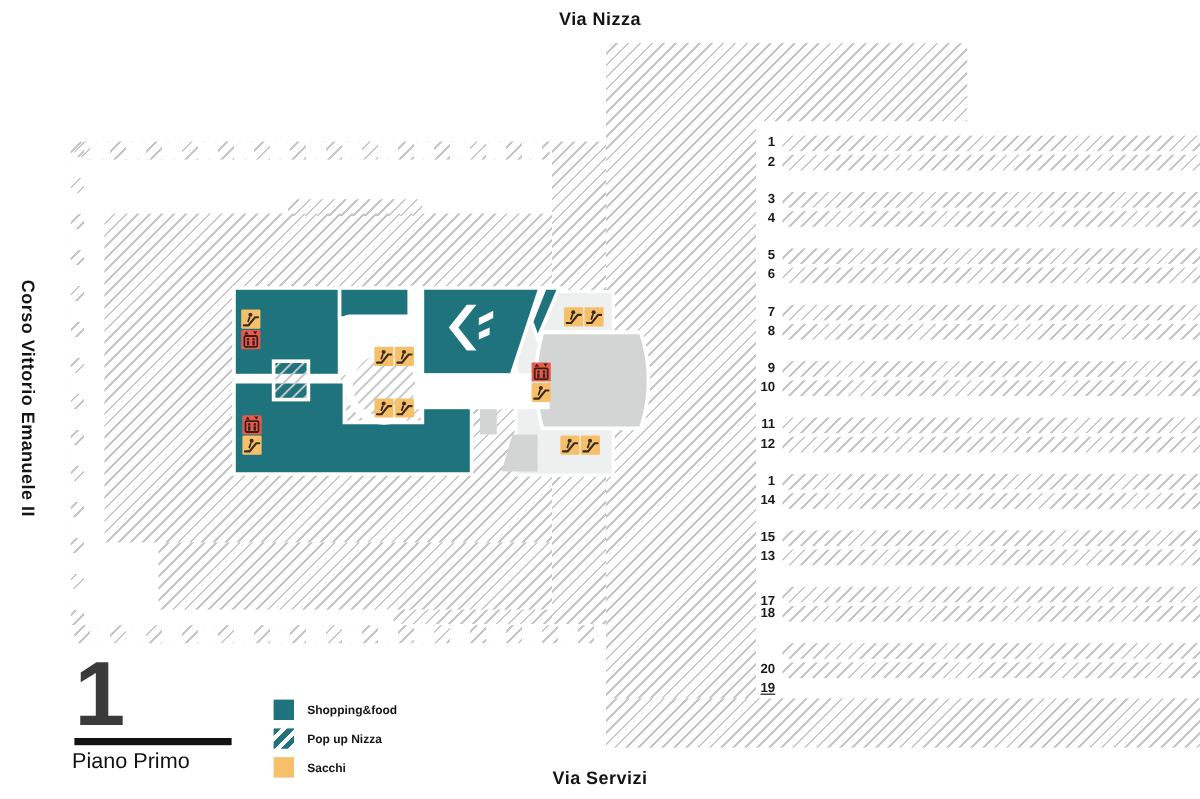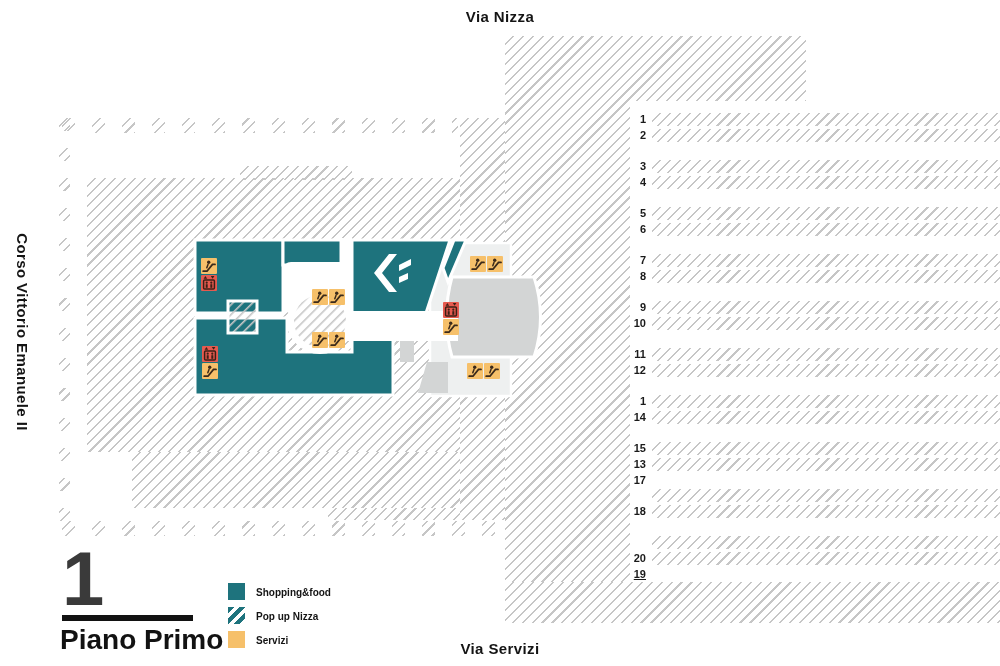--- a/index.html
+++ b/index.html
@@ -36,21 +36,21 @@
   
   .ic{position:absolute;width:16px;height:16px;border-radius:1px;}
   .ic svg{display:block;width:16px;height:16px;}
   .ic.esc{background:var(--yellow);}
   .ic.elv{background:var(--red);}
 
   
   #floor-number{position:absolute;left:62px;top:549px;font-size:76px;line-height:.78;
                 font-weight:bold;color:#3a3a3a;}
   #floor-rule{position:absolute;left:62px;top:615px;width:131px;height:6px;background:#121212;}
-  #floor-name{position:absolute;left:60px;top:624px;font-size:28px;font-weight:bold;color:#121212;}
+  #floor-name{position:absolute;left:60px;top:624px;font-size:18px;font-weight:normal;color:#121212;}
   .leg-row{position:absolute;left:228px;height:17px;}
   .leg-sw{position:absolute;left:0;top:0;width:17px;height:17px;}
   .sw-shopping{background:var(--teal);}
   .sw-popup{background:repeating-linear-gradient(135deg,var(--teal) 0 4.5px,#fff 4.5px 8px);}
   .sw-services{background:var(--yellow);}
   .leg-label{position:absolute;left:28px;top:4px;font-size:10px;font-weight:bold;white-space:nowrap;}
 </style>
 </head>
 <body>
 
@@ -95,21 +95,21 @@
       <div class="pnum" style="top: 364px;">12</div>
       <div class="pstrip hatch" style="top: 364px;"></div>
       <div class="pnum" style="top: 395px;">1</div>
       <div class="pstrip hatch" style="top: 395px;"></div>
       <div class="pnum" style="top: 411px;">14</div>
       <div class="pstrip hatch" style="top: 411px;"></div>
       <div class="pnum" style="top: 442px;">15</div>
       <div class="pstrip hatch" style="top: 442px;"></div>
       <div class="pnum" style="top: 458px;">13</div>
       <div class="pstrip hatch" style="top: 458px;"></div>
-      <div class="pnum" style="top: 474px;">17</div>
+      <div class="pnum" style="top: 495px;">17</div>
       <div class="pstrip hatch" style="top: 489px;"></div>
       <div class="pnum" style="top: 505px;">18</div>
       <div class="pstrip hatch" style="top: 505px;"></div>
       <div class="pnum" style="top: 568px; text-decoration: underline;">19</div>
       <div class="pstrip hatch" style="top: 536px;"></div>
       <div class="pnum" style="top: 552px;">20</div>
       <div class="pstrip hatch" style="top: 552px;"></div>
     </div>
 
   <svg class="abs" style="left:0;top:0;" width="1000" height="666" viewBox="0 0 1000 666">
@@ -293,16 +293,16 @@
   <div class="leg-row" style="top:583px;">
     <span class="leg-sw sw-shopping"></span>
     <span class="leg-label">Shopping&amp;food</span>
   </div>
   <div class="leg-row" style="top:607px;">
     <span class="leg-sw sw-popup"></span>
     <span class="leg-label">Pop up Nizza</span>
   </div>
   <div class="leg-row" style="top:631px;">
     <span class="leg-sw sw-services"></span>
-    <span class="leg-label">Servizi</span>
+    <span class="leg-label">Sacchi</span>
   </div>
 
 </div>
 
 </body></html>

